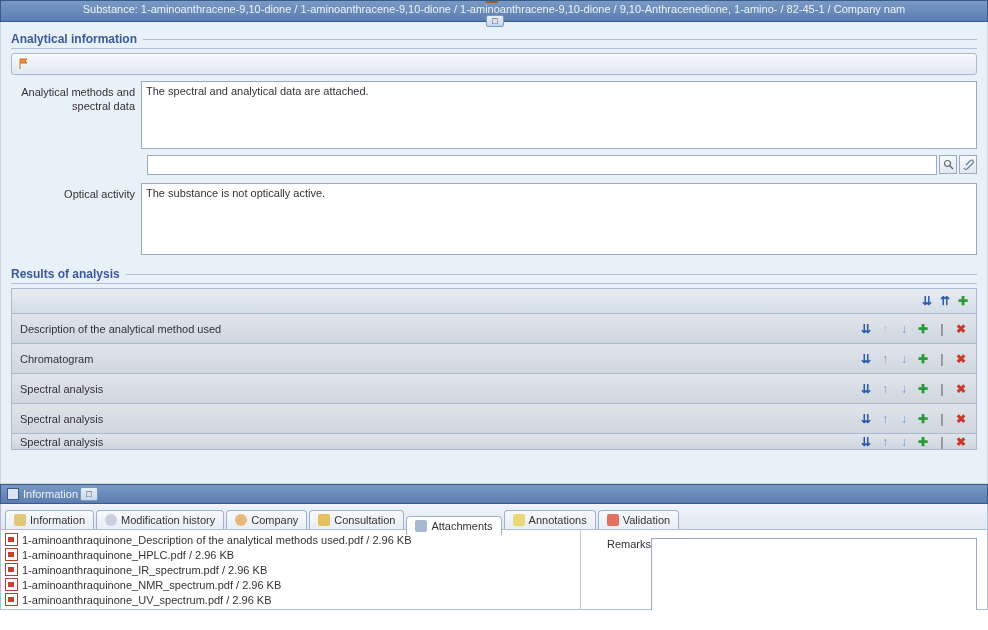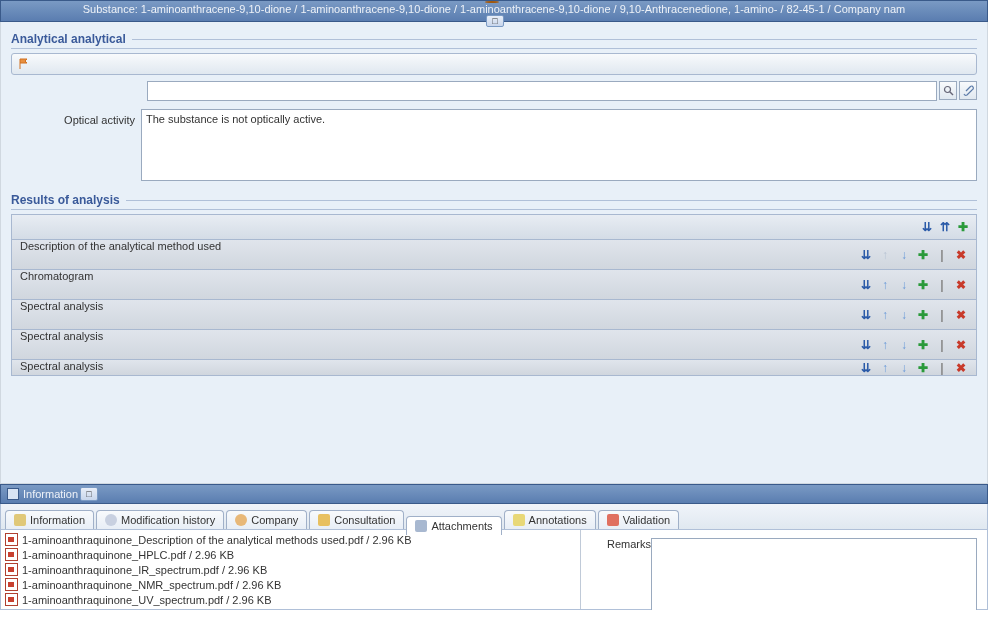--- a/index.html
+++ b/index.html
@@ -16,21 +16,21 @@
 .field-row { display: flex; margin-bottom: 4px; }
 .field-label { width: 130px; text-align: right; padding: 4px 6px 0 0; color: #333; line-height: 1.3; }
 .field-body { flex: 1; }
 textarea, .txtbox { width: 100%; border: 1px solid #9aaabf; background: #fff; font-family: inherit; font-size: 11px; padding: 3px 4px; resize: none; color: #333; }
 .ta-methods { height: 68px; }
 .ta-optical { height: 72px; }
 .searchrow { display: flex; margin: 3px 0 8px 136px; }
 .searchrow .txtbox { flex: 1; }
 .iconbtn { width: 18px; height: 19px; background: linear-gradient(#f8fafc, #e0e8f0); border: 1px solid #9aaabf; margin-left: 2px; display: flex; align-items: center; justify-content: center; cursor: pointer; font-size: 11px; }
 .results-bar { background: linear-gradient(#e8edf3, #d4dce6); border: 1px solid #a8b8d0; height: 26px; display: flex; align-items: center; justify-content: flex-end; padding: 0 6px; gap: 4px; margin-top: 4px; }
-.result-row { background: linear-gradient(#e0e5ec, #d0d6de); border: 1px solid #a8b8d0; border-top: none; height: 30px; display: flex; padding: 0 8px; }
+.result-row { background: linear-gradient(#e0e5ec, #d0d6de); border: 1px solid #a8b8d0; border-top: none; height: 30px; display: flex; align-items: center; padding: 0 8px; }
 .result-row .label { flex: 1; color: #333; }
 .result-row .actions { display: flex; align-items: center; gap: 5px; }
 .mini { width: 14px; height: 14px; display: inline-flex; align-items: center; justify-content: center; cursor: pointer; font-size: 12px; font-weight: bold; }
 .blue { color: #2a5aa8; }
 .lightblue { color: #6a9ad8; }
 .green { color: #2a9a3a; }
 .red { color: #c83a2a; }
 .sep { color: #888; }
 .dim { color: #b8c4d4; }
 
@@ -62,29 +62,35 @@
 <div class="titlebar">
   <span class="icon"></span>
   <span>Substance: 1-aminoanthracene-9,10-dione / 1-aminoanthracene-9,10-dione / 1-aminoanthracene-9,10-dione / 9,10-Anthracenedione, 1-amino- / 82-45-1 / Company nam</span>
   <span class="spacer"></span>
   <span class="win-btn">□</span>
 </div>
 
 <div class="content-top">
 
   <div class="section-title">
-    <span>Analytical analytical</span>
+    <span>Analytical information</span>
     <span class="line"></span>
   </div>
   <div class="flagbar">
     <svg class="flag-icon" viewBox="0 0 12 12">
         <path d="M2 1 L2 11 M2 1 L9 1 L7 3 L9 5 L2 5" stroke="#d07020" fill="#e89040" stroke-width="1"></path>
       </svg>
   </div>
 
+  <div class="field-row">
+    <div class="field-label">Analytical methods and spectral data</div>
+    <div class="field-body">
+      <textarea class="ta-methods" style="">The spectral and analytical data are attached.</textarea>
+    </div>
+  </div>
 
   <div class="searchrow">
     <input type="text" class="txtbox" style="">
     <span class="iconbtn">
       <svg width="11" height="11" viewBox="0 0 11 11">
           <circle cx="4.5" cy="4.5" r="3" stroke="#667" fill="none" stroke-width="1.2"></circle>
           <line x1="7" y1="7" x2="10" y2="10" stroke="#667" stroke-width="1.4"></line>
         </svg>
     </span>
     <span class="iconbtn">

